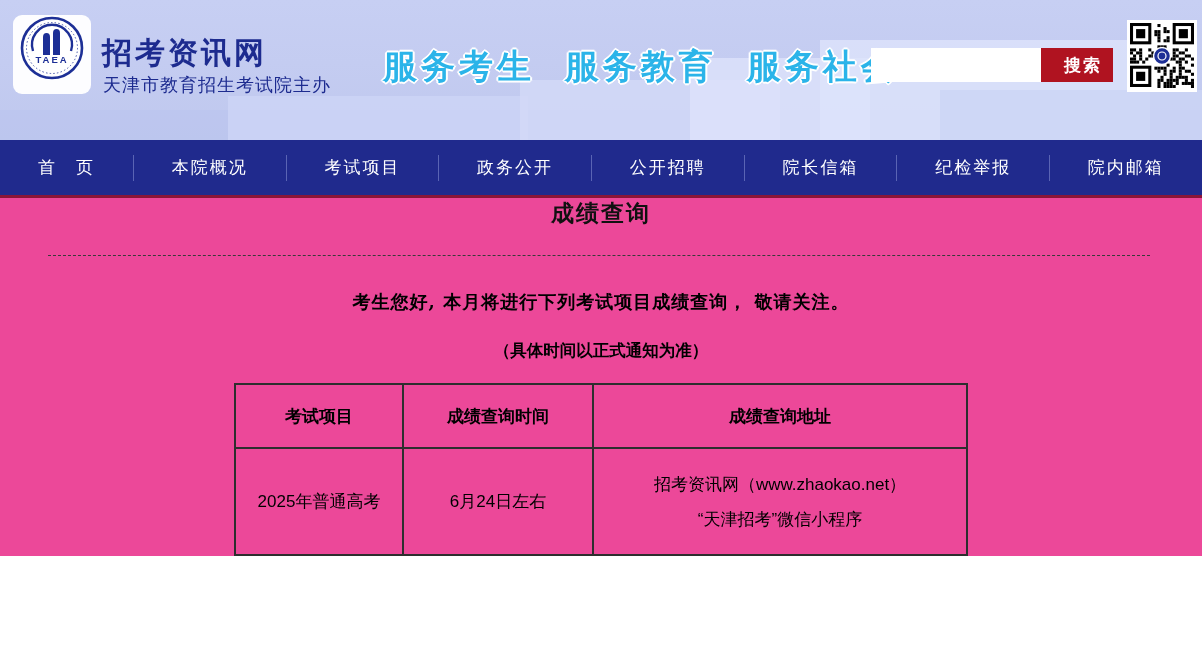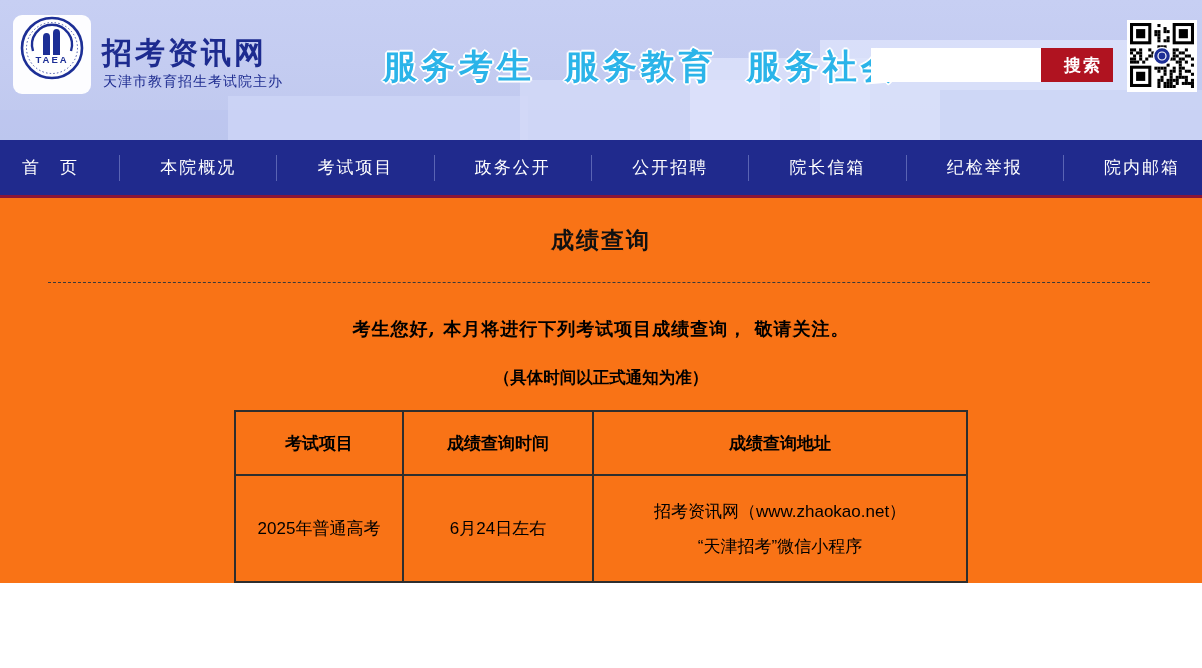--- a/index.html
+++ b/index.html
@@ -16,47 +16,47 @@
   .b3 { left:690px; top:58px; width:180px; height:82px; background:#dde2fb; }
   .b4 { left:820px; top:40px; width:330px; height:100px; background:#dde3fb; }
   .b5 { left:940px; top:90px; width:262px; height:50px; background:#ccd4f5; }
   .b6 { left:0; top:110px; width:1202px; height:30px; background:#bac4ee; opacity:.6; }
 
   .logo-box { position:absolute; left:13px; top:15px; width:78px; height:79px;
               background:rgba(255,255,255,.96); border-radius:9px;
               display:flex; align-items:flex-start; justify-content:center; }
   .site-name { position:absolute; left:102px; top:33px; font-size:30px; font-weight:bold;
                color:#1d2b8f; letter-spacing:3px; }
-  .site-sub  { position:absolute; left:103px; top:73px; font-size:14px; color:#1d2b8f; letter-spacing:1px; }
+  .site-sub  { position:absolute; left:103px; top:73px; font-size:18px; color:#1d2b8f; letter-spacing:1px; }
 
   .slogan { position:absolute; left:383px; top:44px; font-size:34px; font-weight:bold;
             font-family:"DejaVu Serif","Liberation Serif",serif;
             color:#2bb4e9; letter-spacing:4px; word-spacing:14px; white-space:nowrap;
             text-shadow:-2px 0 0 #fff,2px 0 0 #fff,0 -2px 0 #fff,0 2px 0 #fff,
                         -1px -1px 0 #fff,1px -1px 0 #fff,-1px 1px 0 #fff,1px 1px 0 #fff; }
 
   .search-wrap { position:absolute; left:871px; top:48px; width:242px; height:34px; display:flex; }
   .search-input { width:170px; height:34px; border:none; outline:none; background:#ffffff;
                   padding:0 8px; font-size:14px; }
   .search-btn { width:72px; height:34px; border:none; background:#b01320; color:#ffffff;
                 font-size:17px; font-weight:bold; letter-spacing:2px; cursor:pointer;padding-left:12px; }
 
   .qr-box { position:absolute; left:1127px; top:20px; width:70px; height:72px;
             background:#ffffff; padding:3px; }
   .qr-box svg { display:block; }
 
   
   .nav { width:1202px; height:58px; background:#202a8d; border-bottom:3px solid #8a1538;
-         display:flex; align-items:center; justify-content:space-between; padding:0 12px; }
+         display:flex; align-items:center; justify-content:space-between; padding:0 28px; }
   .nav-item { color:#ffffff; font-size:17px; letter-spacing:2px; white-space:nowrap;
               cursor:pointer; padding:6px 10px; }
   .nav-sep { width:1px; height:26px; background:#5a64b4; }
 
   
-  .content { width:1202px; padding-top:27px; background:#f97316; }
+  .content { width:1202px; background:#ec4899; }
   .article-title { text-align:center; font-size:23px; font-weight:600; color:#111;
                    letter-spacing:2px; }
   .meta { margin-top:47px; text-align:center; font-size:14.5px; color:#222; }
   .meta .date { margin-right:38px; }
   .divider { margin:26px 52px 0 48px; border-top:1.5px dashed #3a3a3a; height:0; }
 
   .intro { margin-top:34px; text-align:center; font-size:18px; font-weight:bold;
            font-family:"DejaVu Serif","Liberation Serif",serif; color:#000; letter-spacing:1px; }
   .note  { margin-top:26px; text-align:center; font-size:16.5px; font-weight:bold; color:#000; }
 

